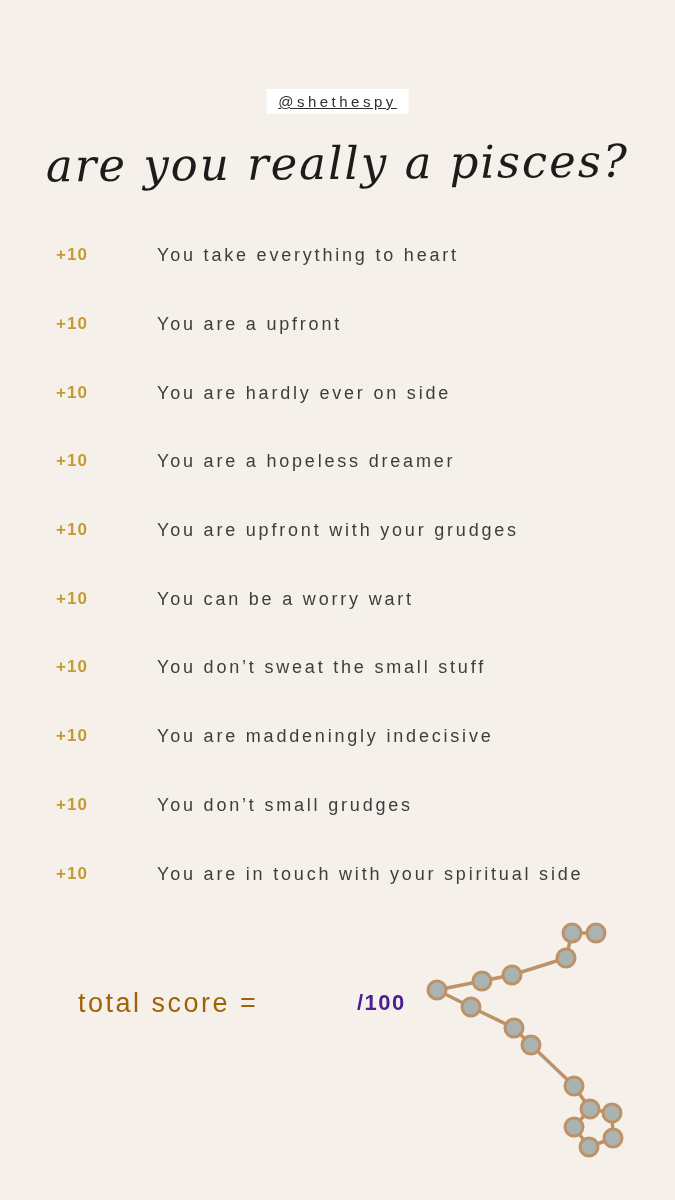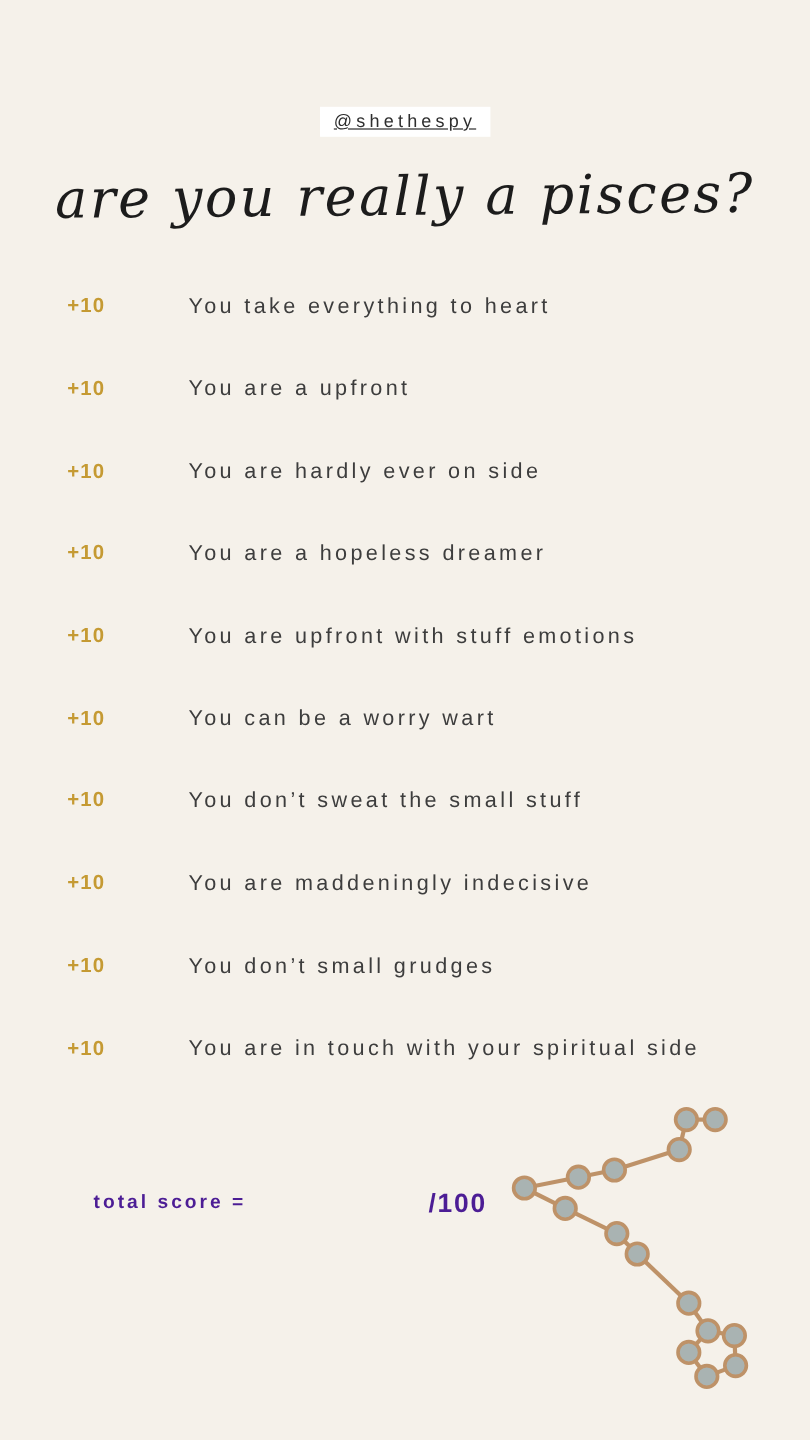--- a/index.html
+++ b/index.html
@@ -45,23 +45,23 @@
     position:absolute;left:157px;top:50%;transform:translateY(-50%);
     color:var(--text,#3D3D3D);
     font-weight:500;
     font-size:18px;
     letter-spacing:2.8px;
     white-space:nowrap;
   }
   .total-row{position:absolute;top:986px;left:0;right:0;height:34px;}
   .total-label{
     position:absolute;left:78px;top:50%;transform:translateY(-50%);
-    color:#4c1d95;
-    font-weight:700;
-    font-size:16px;
+    color:#a16207;
+    font-weight:400;
+    font-size:27px;
     letter-spacing:2.5px;
     white-space:nowrap;
   }
   .total-denom{
     position:absolute;left:357px;top:50%;transform:translateY(-50%);
     color:#4c1d95;
     font-weight:700;
     font-size:22px;
     letter-spacing:1.5px;
     white-space:nowrap;
@@ -95,21 +95,21 @@
       <div class="row">
         <span class="pts">+10</span>
         <span class="stmt">You are hardly ever on side</span>
       </div>
       <div class="row">
         <span class="pts">+10</span>
         <span class="stmt">You are a hopeless dreamer</span>
       </div>
       <div class="row">
         <span class="pts">+10</span>
-        <span class="stmt">You are upfront with stuff emotions</span>
+        <span class="stmt">You are upfront with your grudges</span>
       </div>
       <div class="row">
         <span class="pts">+10</span>
         <span class="stmt">You can be a worry wart</span>
       </div>
       <div class="row">
         <span class="pts">+10</span>
         <span class="stmt">You don’t sweat the small stuff</span>
       </div>
       <div class="row">

